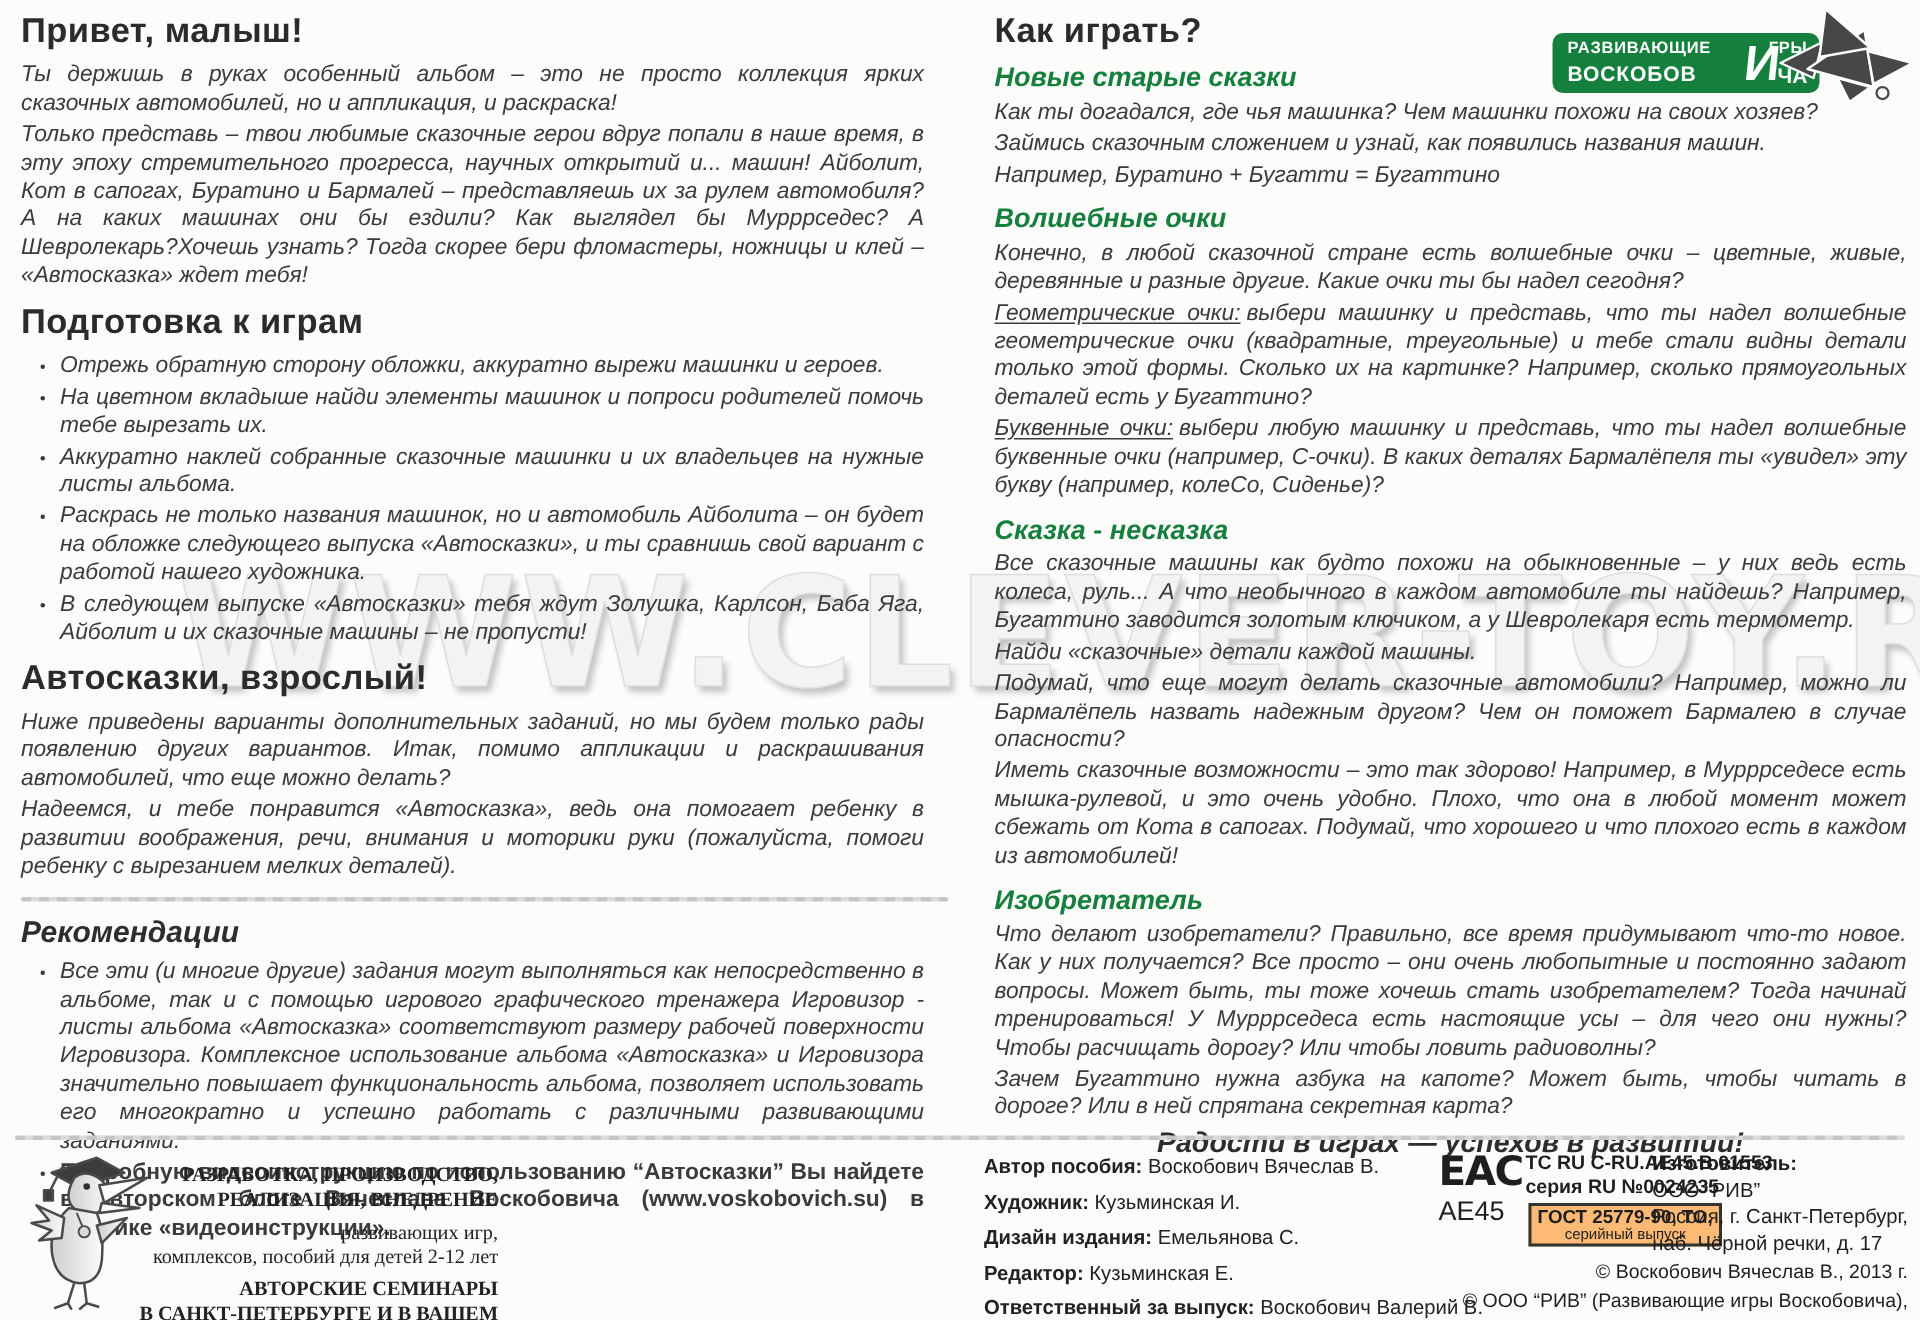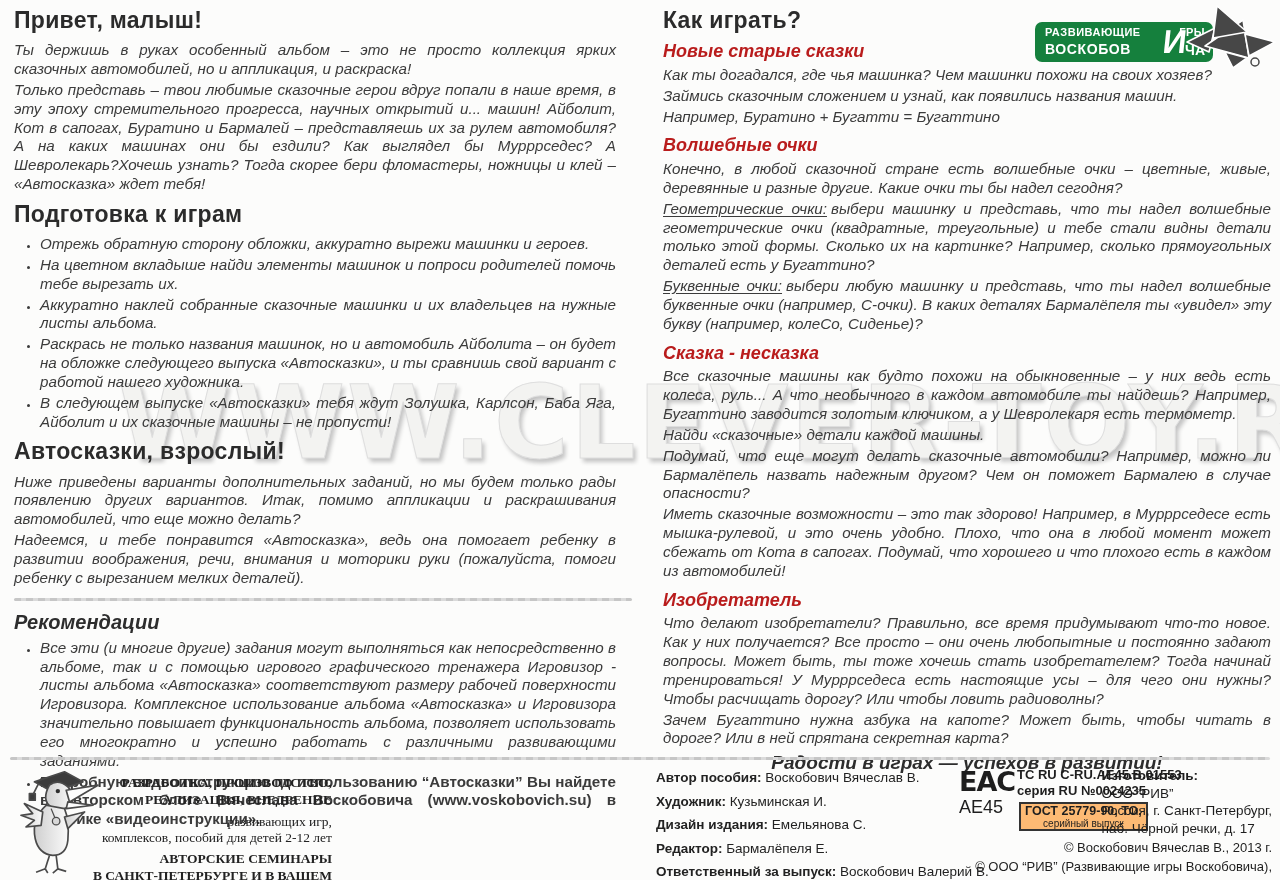--- a/index.html
+++ b/index.html
@@ -6,21 +6,21 @@
   .page{position:relative;width:1280px;height:880px;margin:0 auto;background:#fcfcfb;
         font-family:"Liberation Sans",sans-serif;color:#3b3b3b;overflow:hidden;}
   .wm{position:absolute;left:118px;top:372px;z-index:0;
       font:700 102px/1 "DejaVu Sans",sans-serif;letter-spacing:2px;
       color:#f3f3f1;text-shadow:3px 4px 4px #c3c3c3;-webkit-text-stroke:1px #dedede;
       white-space:nowrap;user-select:none;}
   .col{position:absolute;top:0;z-index:1;}
   .col-left{left:14px;width:602px;}
   .col-right{left:663px;width:608px;}
   h1{font:700 23px/1.05 "Liberation Sans",sans-serif;color:#2b2b2b;margin:8px 0 9px;letter-spacing:.3px;}
-  .sub{font-style:italic;font-weight:700;font-size:18px;line-height:1.15;color:#b91c1c;margin:9px 0 4px;}
+  .sub{font-style:italic;font-weight:700;font-size:18px;line-height:1.15;color:#15803d;margin:9px 0 4px;}
   p.b{font-style:italic;font-size:15.2px;line-height:1.24;text-align:justify;margin:0 0 2px;}
   ul{margin:2px 0 4px;padding-left:26px;list-style:disc;}
   li{font-style:italic;font-size:15.2px;line-height:1.24;text-align:justify;margin:0 0 2px;}
   li::marker{font-size:11px;color:#3b3b3b;}
   .lead{text-decoration:underline;text-underline-offset:2px;margin-right:4px;}
   .bold-upright{font-style:normal;font-weight:700;}
   .rec-head{font-style:italic;font-weight:700;font-size:20px;color:#2d2d2d;margin:10px 0 5px;}
   .closing{font-style:italic;font-weight:700;font-size:19px;text-align:center;margin:4px 0 0;color:#2d2d2d;}
   .hr{height:3px;border-radius:2px;
       background:repeating-linear-gradient(90deg,#c6c6c6 0 7px,#dadada 7px 12px);}
@@ -173,21 +173,21 @@
       <div class="reg">комплексов, пособий для детей 2-12 лет</div>
       <div class="gap"></div>
       <div class="caps">АВТОРСКИЕ СЕМИНАРЫ</div>
       <div class="caps">В САНКТ-ПЕТЕРБУРГЕ И В ВАШЕМ РЕГИОНЕ</div>
     </div>
 
     <div class="credits">
       <div><b>Автор пособия:</b> <span>Воскобович Вячеслав В.</span></div>
       <div><b>Художник:</b> <span>Кузьминская И.</span></div>
       <div><b>Дизайн издания:</b> <span>Емельянова С.</span></div>
-      <div><b>Редактор:</b> <span>Бармалёпеля Е.</span></div>
+      <div><b>Редактор:</b> <span>Кузьминская Е.</span></div>
       <div><b>Ответственный за выпуск:</b> <span>Воскобович Валерий В.</span></div>
     </div>
 
     <div class="cert">
       <div class="eac">ЕАС</div>
       <div class="eaccode">АЕ45</div>
       <div class="tc">
         <div>ТС RU C-RU.АЕ45.В.01553</div>
         <div>серия RU №0024235</div>
       </div>

